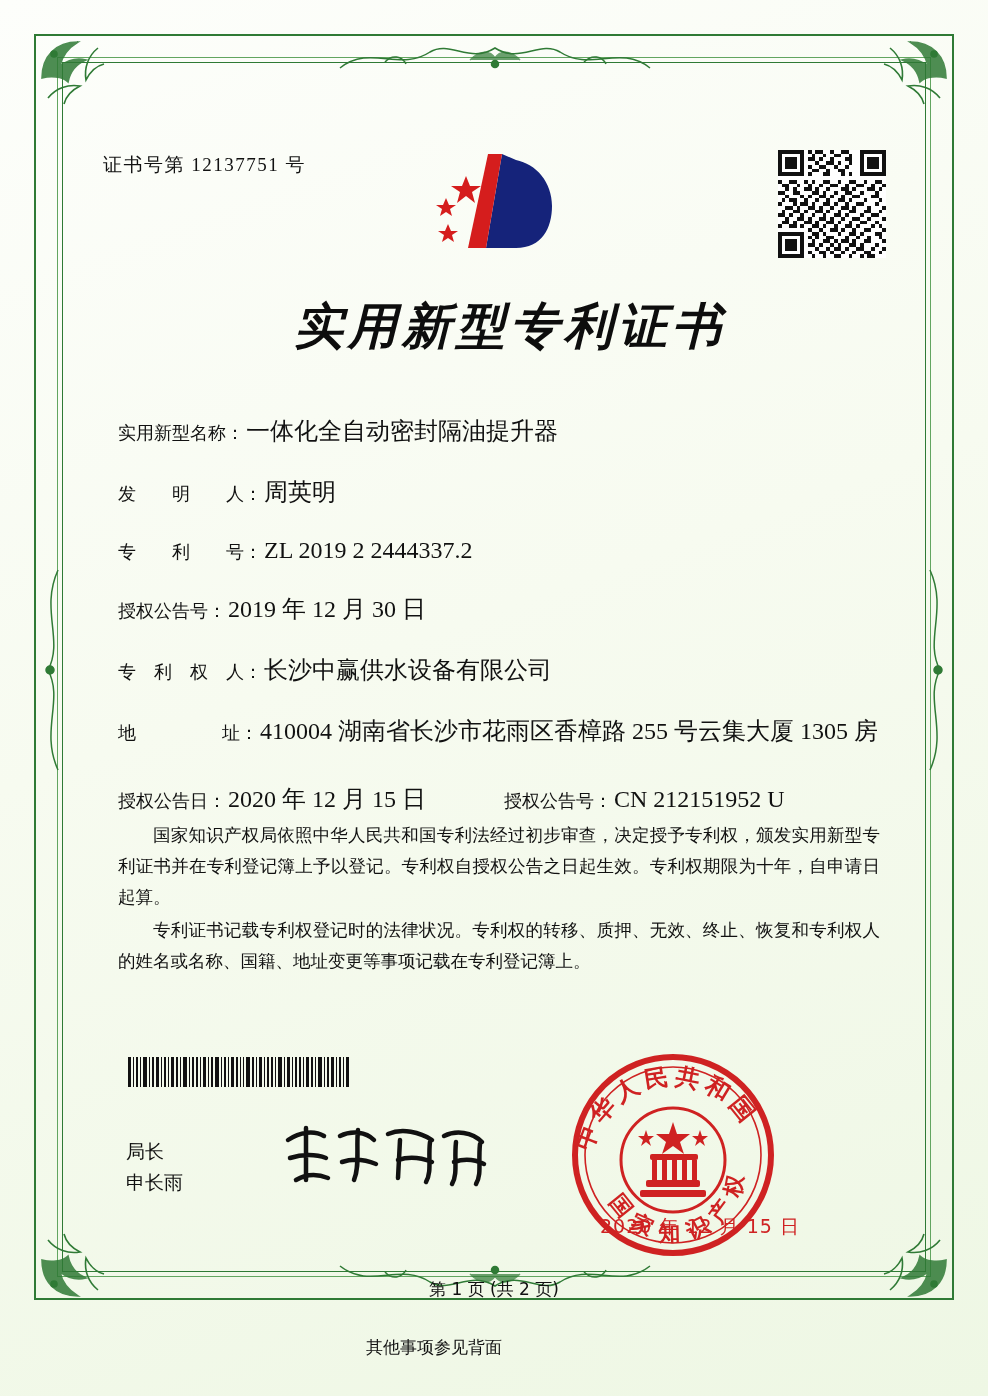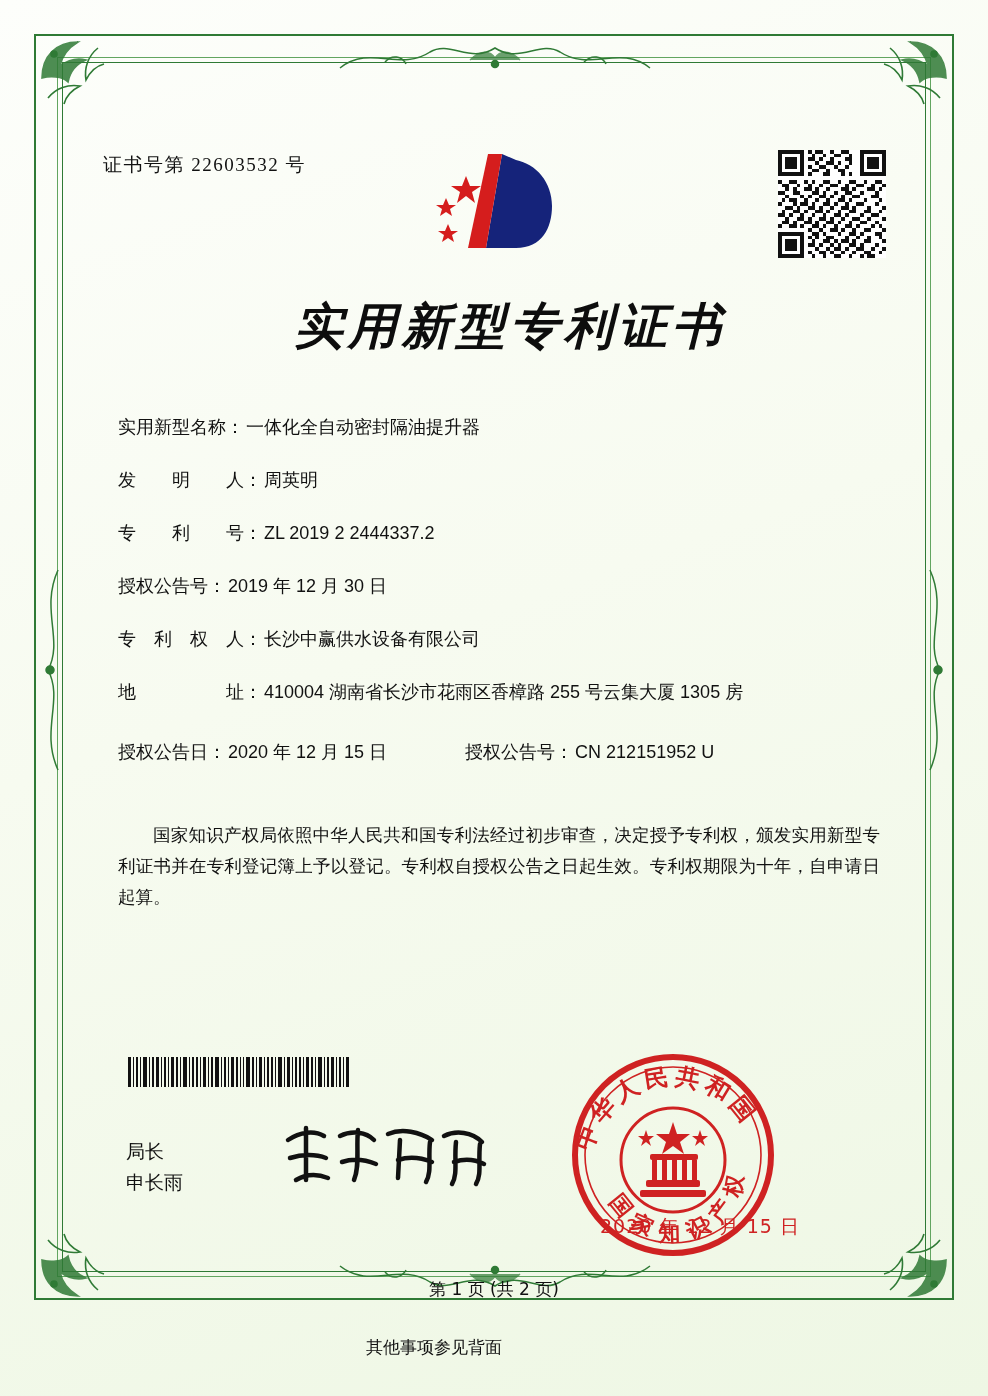--- a/index.html
+++ b/index.html
@@ -129,22 +129,22 @@
     font-size: 18px;
   }
   .lbl-spread {
     display: inline-block;
     width: 126px;
     text-align: justify;
     text-align-last: justify;
     font-family: Liberation Mono, monospace;
   }
   .field-value {
-    font-family: Liberation Sans, sans-serif;
-    font-size: 18px;
+    font-family: Liberation Serif, serif;
+    font-size: 24px;
     margin-left: 2px;
   }
   .field-row.two-col { justify-content: flex-start; margin-top: 36px; }
   .pub-gap { display: inline-block; width: 78px; }
 
   
   .paras {
     position: absolute;
     left: 118px; top: 820px;
     width: 762px;
@@ -289,21 +289,21 @@
       <circle cx="20" cy="110" r="4" fill="currentColor"></circle>
     </svg>
   </div>
   <div class="edge-orn right">
     <svg viewBox="0 0 40 220" fill="none" stroke="currentColor" stroke-width="1.5">
       <path d="M28 10 C10 50 34 80 18 110 C34 140 10 170 28 210"></path>
       <circle cx="20" cy="110" r="4" fill="currentColor"></circle>
     </svg>
   </div>
 
-  <div class="cert-no">证书号第 22603532 号</div>
+  <div class="cert-no">证书号第 12137751 号</div>
 
   <div class="logo">
     <svg viewBox="0 0 140 118">
       <path d="M78 6 L78 100 L92 100 C118 100 128 80 128 58 C128 34 112 16 92 12 Z" fill="#15237a"></path>
       <path d="M78 6 L62 100 L78 100 Z" fill="#15237a"></path>
       <path d="M62 100 L78 6 L64 6 L44 100 Z" fill="#d51d1d"></path>
       <g fill="#d51d1d">
         <polygon points="42,28 46,38 57,38 48,44 51,55 42,48 33,55 36,44 27,38 38,38"></polygon>
         <polygon points="22,50 25,57 32,57 26,61 28,68 22,64 16,68 18,61 12,57 19,57"></polygon>
         <polygon points="24,76 27,83 34,83 28,87 30,94 24,90 18,94 20,87 14,83 21,83"></polygon>
@@ -574,20 +574,21 @@
       <span class="field-value">2020 年 12 月 15 日</span>
       <span class="pub-gap"></span>
       <span class="field-label">授权公告号：</span>
       <span class="field-value">CN 212151952 U</span>
     </div>
 
   </div>
 
   <div class="paras">
     <p>国家知识产权局依照中华人民共和国专利法经过初步审查，决定授予专利权，颁发实用新型专利证书并在专利登记簿上予以登记。专利权自授权公告之日起生效。专利权期限为十年，自申请日起算。</p>
+    <p>专利证书记载专利权登记时的法律状况。专利权的转移、质押、无效、终止、恢复和专利权人的姓名或名称、国籍、地址变更等事项记载在专利登记簿上。</p>
   </div>
 
   <div class="barcode">
     <i style="width:3px"></i>
       <i style="width:1px"></i>
       <i style="width:2px"></i>
       <i style="width:1px"></i>
     <i style="width:4px"></i>
       <i style="width:1px"></i>
       <i style="width:2px"></i>

